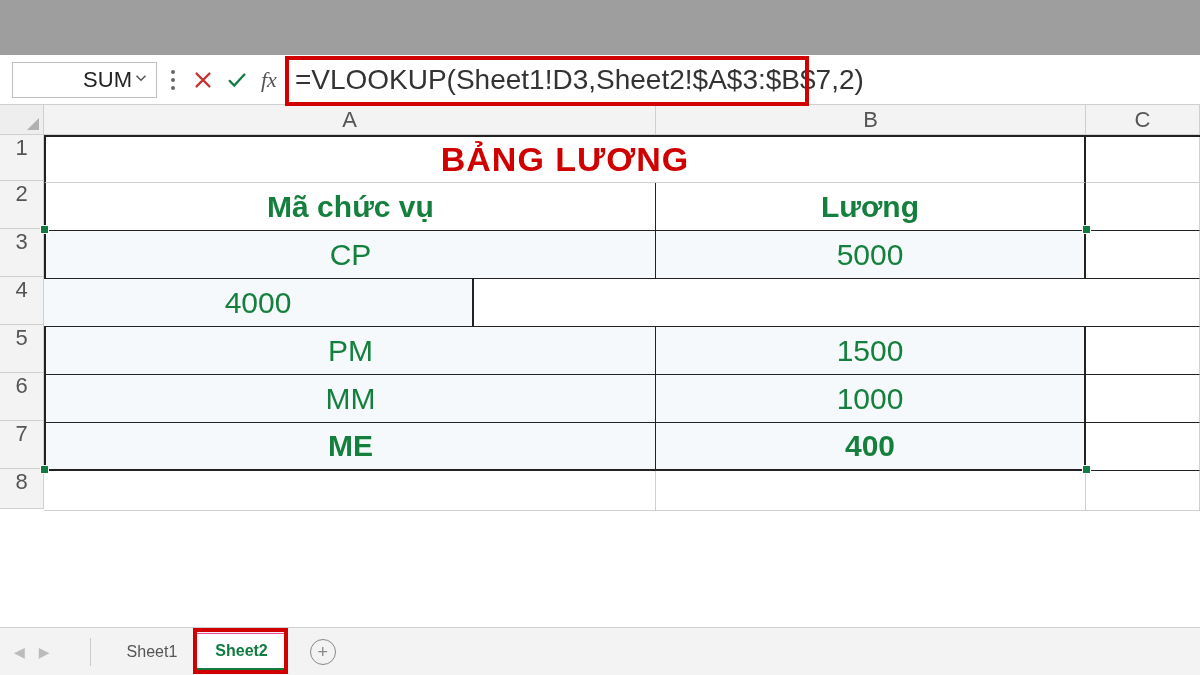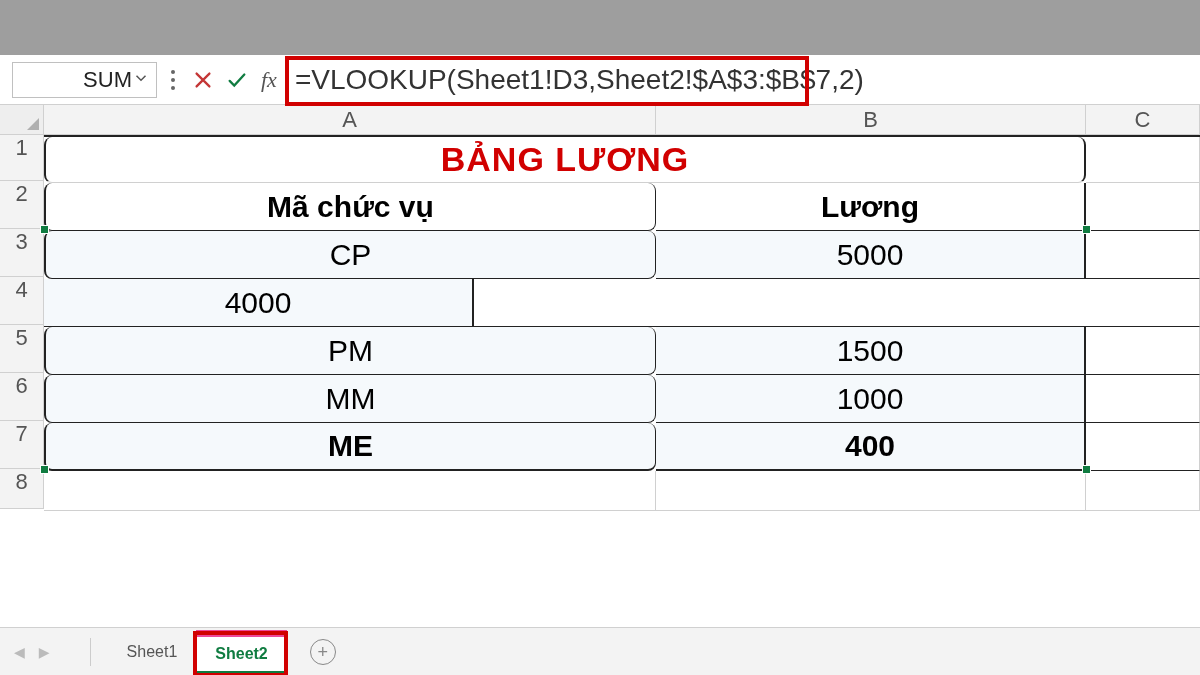--- a/index.html
+++ b/index.html
@@ -123,37 +123,37 @@
       color: #555;
       background: #f3f3f3;
     }
     .grid { flex:1; position:relative; }
     .grid-row { display:flex; }
     .cell {
       border-right: 1px solid #d0d0d0;
       border-bottom: 1px solid #d0d0d0;
       text-align: center;
       font-size: 30px;
-      color: #000000;
+      color: #15803d;
       display:flex; align-items:center; justify-content:center;
     }
     .r1 { height: 46px; }
     .r2 { height: 48px; }
     .r3, .r4, .r5, .r6, .r7 { height: 48px; }
     .r8 { height: 40px; }
     .title-cell {
       font-weight: bold;
       color: #d10000;
       font-size: 34px;
       letter-spacing: 1px;
     }
     .header-cell { font-weight: bold; font-size: 30px; }
     .data-cell { background: #f5f9fc; }
     
-    .table-region .cell.col-A { border-right: 1px solid #222; border-radius: 8px; }
+    .table-region .cell.col-A { border-right: 1px solid #222; }
     .table-region .cell.col-B { border-right: 1px solid #222; }
     .table-border-top { border-top: 2px solid #222; }
     .table-border-bottom-strong { border-bottom: 2px solid #222 !important; font-weight: bold; }
     .table-row .cell { border-bottom: 1px solid #222; }
     .table-left { border-left: 2px solid #222; }
     .selection-handle {
       position:absolute; width:9px; height:9px; background:#107c41;
       border:1px solid #fff;
     }
     .sheet-tabs {
@@ -171,21 +171,21 @@
       padding: 8px 18px;
       font-size: 16px;
       color: #555;
       border-right: 1px solid #d0d0d0;
       position: relative;
     }
     .tab.active {
       background: #fff;
       color: #107c41;
       font-weight: bold;
-      border-top: 7px solid #ec4899;
+      border-top: 1px solid #ec4899;
       border-left: 1px solid #d0d0d0;
       border-bottom: 3px solid #107c41;
     }
     .tab-highlight {
       position:absolute; border:4px solid #d10000;
       left:-4px; top:-6px; right:-2px; bottom:-6px;
     }
     .new-sheet {
       width:40px; height:40px; display:flex; align-items:center; justify-content:center;
       color:#888; font-size:22px; margin-left: 16px;

